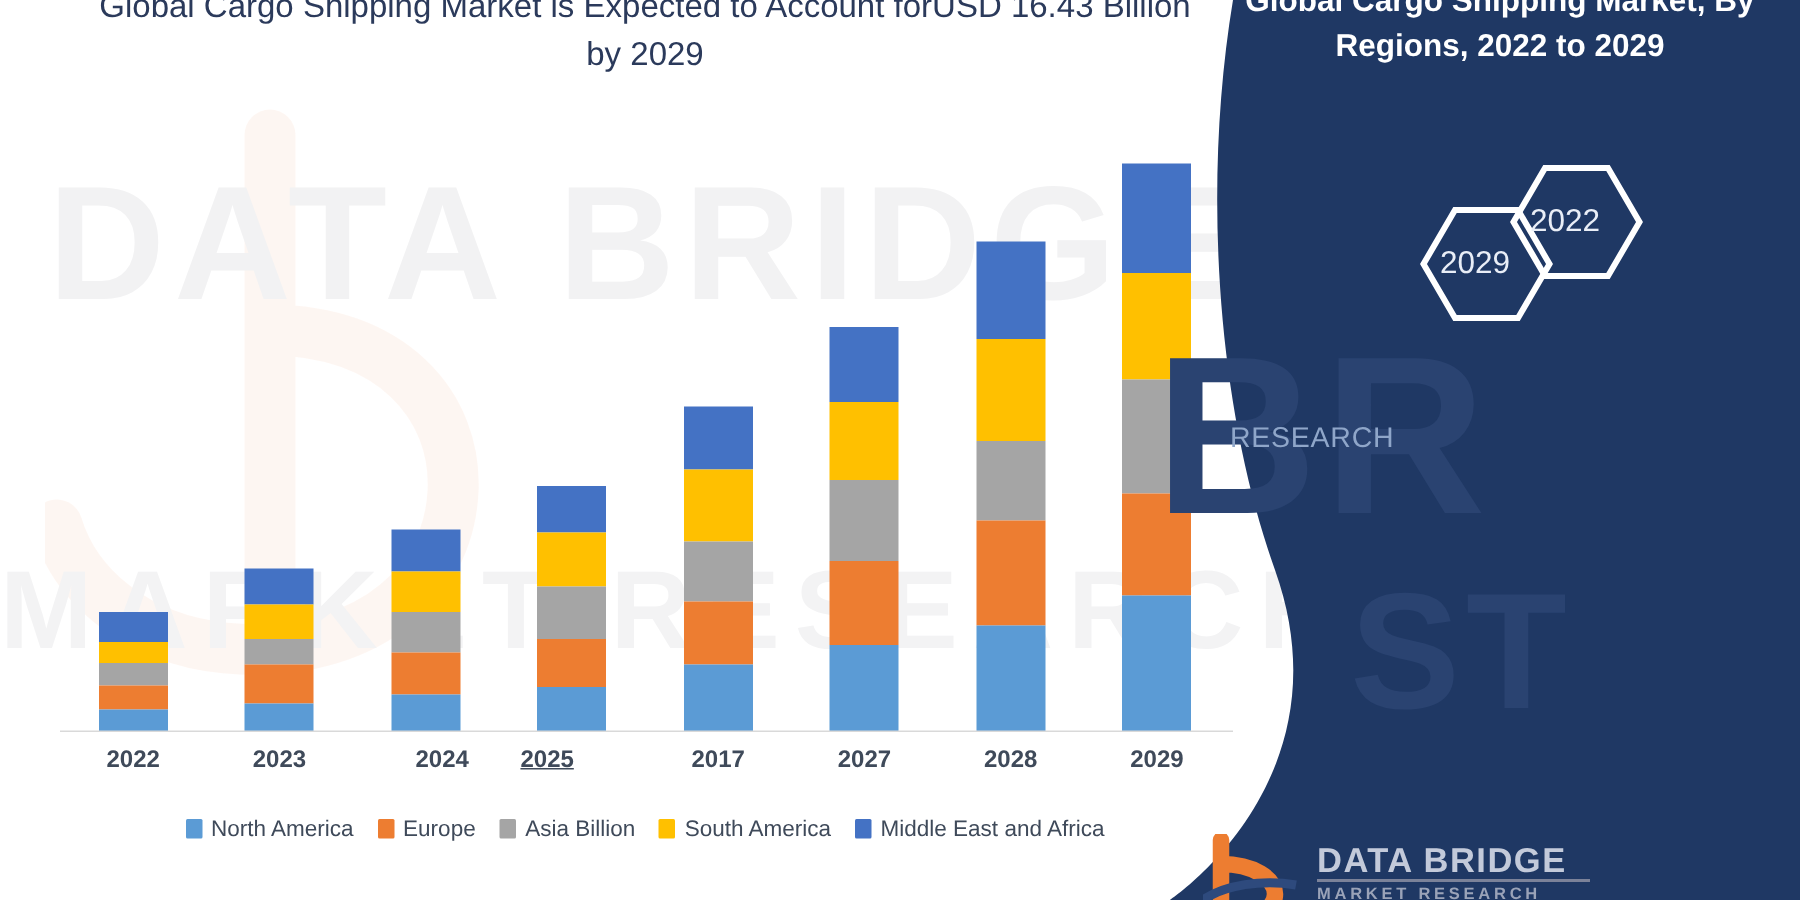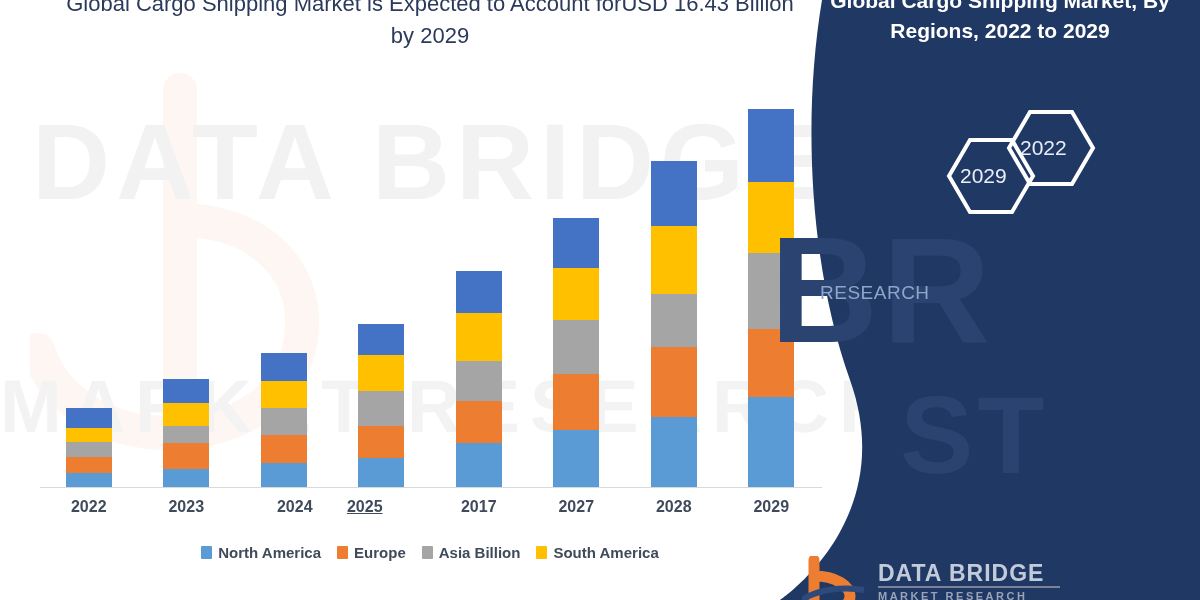--- a/index.html
+++ b/index.html
@@ -57,21 +57,21 @@
     font-size:16px;font-weight:700;color:#3f4a5a;top:0;
   }
 
   
   #legend{
     position:absolute;left:40px;top:540px;width:780px;height:24px;
     display:flex;align-items:center;justify-content:center;gap:16px;
   }
   .legend-item{display:flex;align-items:center;gap:6px;white-space:nowrap;}
   .legend-swatch{width:11px;height:13px;display:inline-block;border-radius:1px;}
-  .legend-label{font-size:15px;font-weight:700;color:#3f4a5a;}
+  .legend-label{font-size:15px;font-weight:400;color:#3f4a5a;}
 
   
   #right-panel{
     position:absolute;right:0;top:0;width:420px;height:600px;overflow:hidden;
   }
   #right-panel .navy-shape{position:absolute;inset:0;}
   #right-content{position:absolute;left:0;top:0;width:420px;height:600px;}
   #panel-title{
     position:absolute;left:40px;top:-14px;width:360px;text-align:center;
     color:#ffffff;font-size:21px;line-height:30px;font-weight:600;
@@ -219,20 +219,24 @@
           <span class="legend-label">Europe</span>
         </div>
         <div class="legend-item">
           <span class="legend-swatch" style="background: rgb(165, 165, 165);"></span>
           <span class="legend-label">Asia Billion</span>
         </div>
         <div class="legend-item">
           <span class="legend-swatch" style="background: rgb(255, 192, 0);"></span>
           <span class="legend-label">South America</span>
         </div>
+        <div class="legend-item">
+          <span class="legend-swatch" style="background: rgb(68, 114, 196);"></span>
+          <span class="legend-label">Middle East and Africa</span>
+        </div>
       </div>
   </div>
 
   <div id="right-panel">
     <svg class="navy-shape" viewBox="0 0 420 600" preserveAspectRatio="none">
       <path d="M42 0 L420 0 L420 600 L0 600 C0 600 120 520 70 380 C30 268 22 120 42 0 Z" fill="#1F3864"></path>
     </svg>
 
     <div id="right-content">
 

